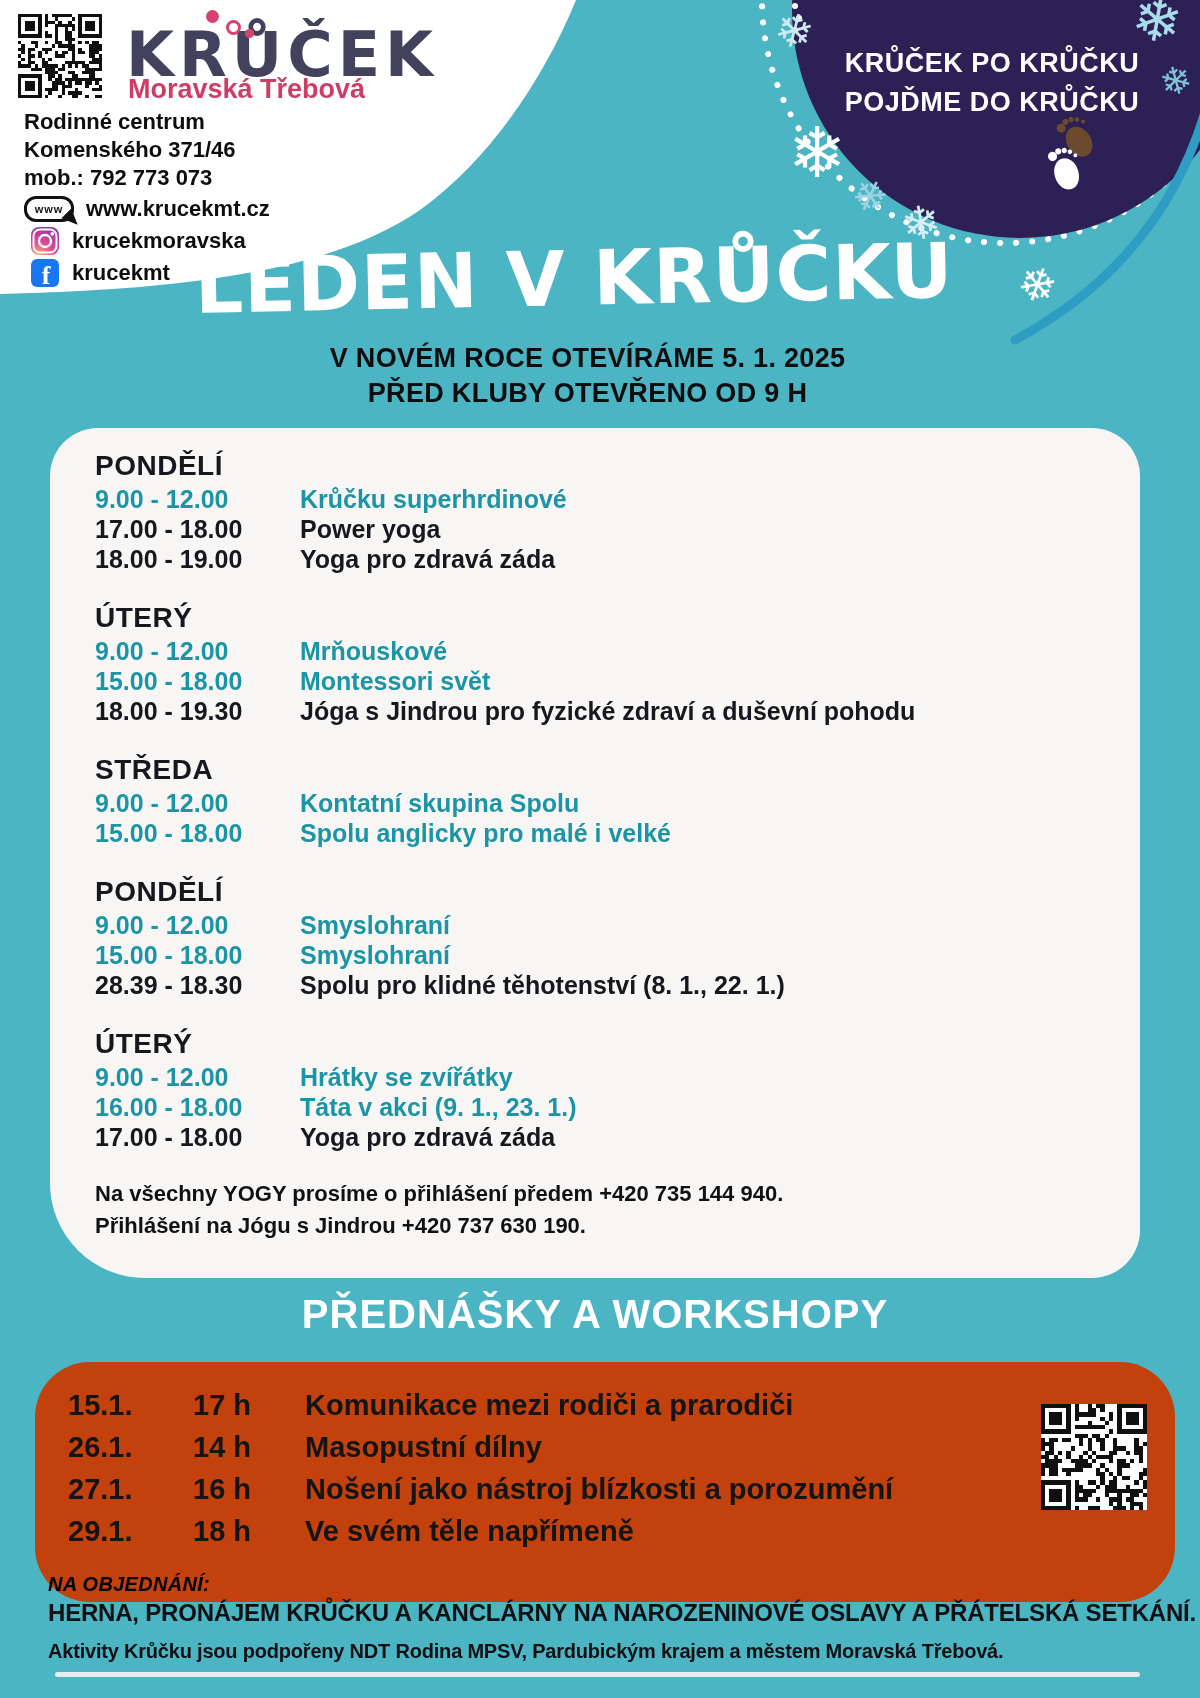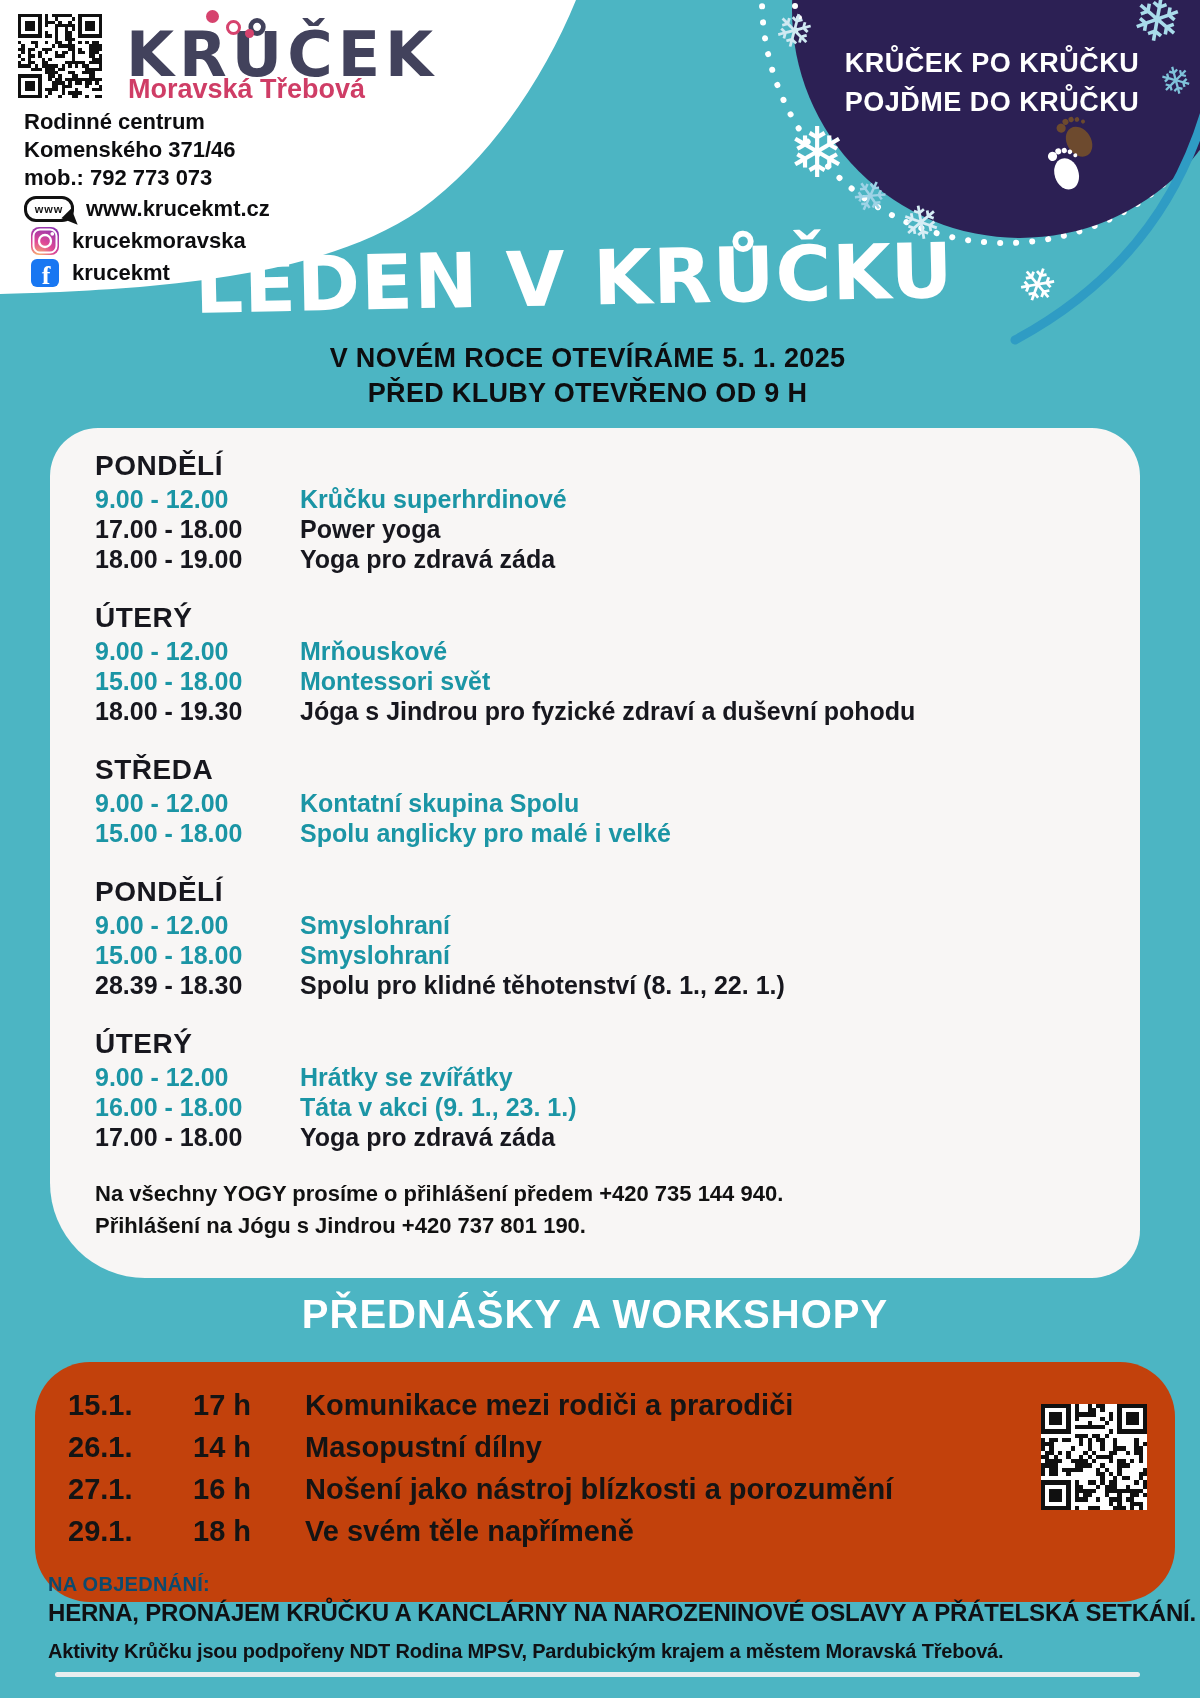--- a/index.html
+++ b/index.html
@@ -72,21 +72,21 @@
   }
   .w-card{
     position:absolute;left:35px;top:1362px;width:1140px;height:240px;
     background:#c2410c;border-radius:55px;padding:22px 0 0 33px;box-sizing:border-box;
   }
   .w-row{display:flex;font-size:29px;font-weight:bold;color:#141414;line-height:42px;}
   .w-date{width:125px;flex:none;}
   .w-time{width:112px;flex:none;}
   .qr-w{position:absolute;right:28px;top:42px;width:106px;height:106px;}
   
-  .f1{position:absolute;left:48px;top:1573px;font-size:20px;font-weight:bold;color:#0c4a6e;letter-spacing:.3px;}
+  .f1{position:absolute;left:48px;top:1573px;font-size:20px;font-weight:bold;color:#000000;letter-spacing:.3px;font-style:italic;}
   .f2{position:absolute;left:48px;top:1599px;font-size:24px;font-weight:bold;color:#101014;letter-spacing:-.2px;white-space:nowrap;}
   .f3{position:absolute;left:48px;top:1640px;font-size:20px;font-weight:bold;color:#101014;letter-spacing:-.2px;white-space:nowrap;}
   .divider{position:absolute;left:55px;top:1672px;width:1085px;height:5px;background:#e9edef;border-radius:3px;}
 </style>
 </head>
 <body>
 
 <div class="poster">
 
   <svg class="blob" width="620" height="300" viewBox="0 0 620 300">
@@ -479,21 +479,21 @@
             <span class="a">Táta v akci (9. 1., 23. 1.)</span>
           </div>
           <div class="row dark">
             <span class="t">17.00 - 18.00</span>
             <span class="a">Yoga pro zdravá záda</span>
           </div>
         </div>
       </div>
     <div class="note">
       <div>Na všechny YOGY prosíme o přihlášení předem +420 735 144 940.</div>
-      <div>Přihlášení na Jógu s Jindrou +420 737 801 190.</div>
+      <div>Přihlášení na Jógu s Jindrou +420 737 630 190.</div>
     </div>
   </div>
 
   <div class="w-heading">PŘEDNÁŠKY A WORKSHOPY</div>
   <div class="w-card">
     <div id="workshop-list">
         <div class="w-row">
           <span class="w-date">15.1.</span>
           <span class="w-time">17 h</span>
           <span>Komunikace mezi rodiči a prarodiči</span>

